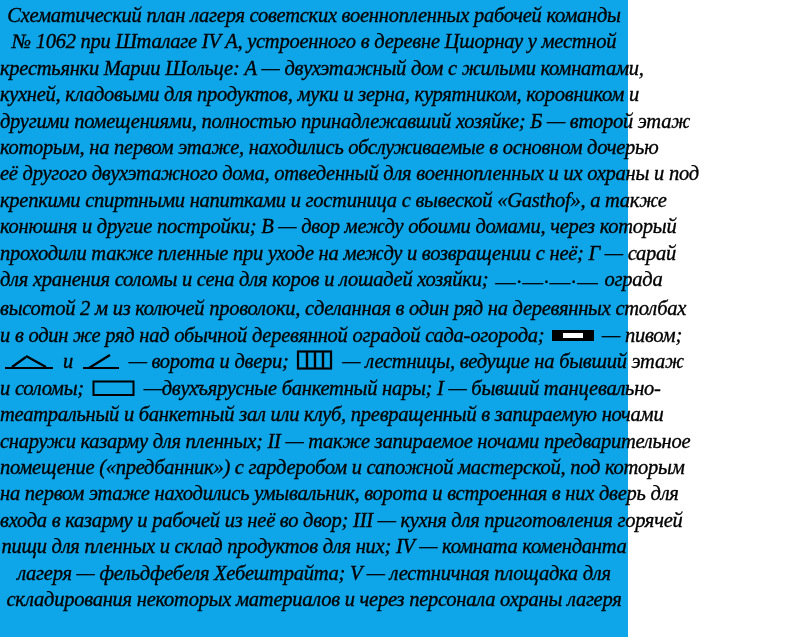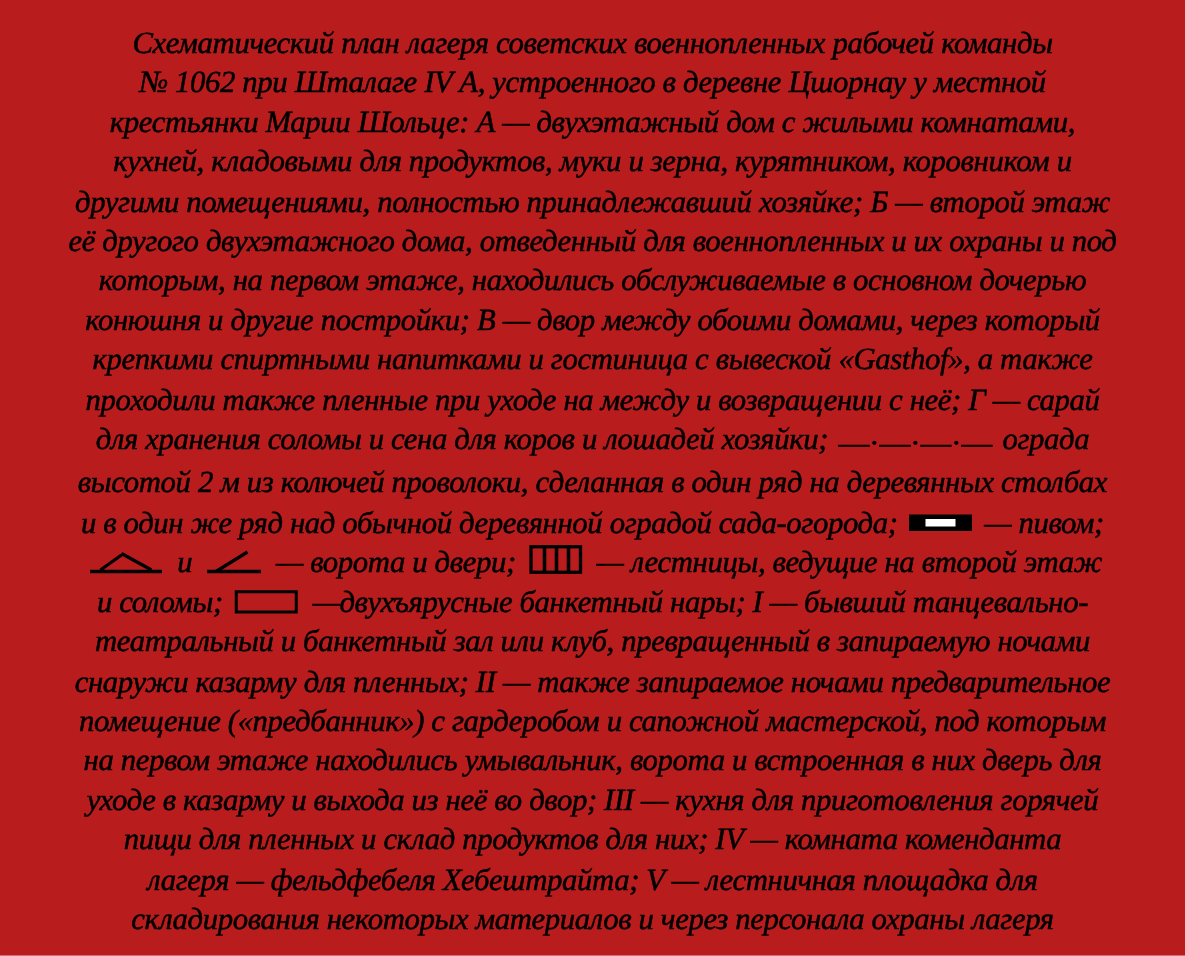--- a/index.html
+++ b/index.html
@@ -6,25 +6,25 @@
     margin: 0;
     padding: 0;
     background: #ffffff;
   }
   body {
     width: 790px;
     height: 637px;
     overflow: hidden;
   }
   .page {
-    width: 790px;
+    width: 628px;
     height: 637px;
     box-sizing: border-box;
-    padding-top: 16px;
-    background: #b91c1c;
+    padding-top: 2px;
+    background: #0ea5e9;
     color: #000000;
     font-family: "Liberation Serif", "DejaVu Serif", serif;
     font-style: italic;
     font-size: 20.5px;
     line-height: 26.4px;
     -webkit-text-stroke: 0.35px #000;
   }
   .line {
     text-align: center;
     white-space: nowrap;
@@ -63,46 +63,46 @@
 </head>
 <body>
 
 <div class="page">
   <div id="caption">
       <div class="line"><span>Схематический план лагеря советских военнопленных рабочей команды</span></div>
       <div class="line"><span>№ 1062 при Шталаге IV А, устроенного в деревне Цшорнау у местной</span></div>
       <div class="line"><span>крестьянки Марии Шольце: А — двухэтажный дом с жилыми комнатами,</span></div>
       <div class="line"><span>кухней, кладовыми для продуктов, муки и зерна, курятником, коровником и</span></div>
       <div class="line"><span>другими помещениями, полностью принадлежавший хозяйке; Б  — второй этаж</span></div>
+      <div class="line"><span>которым, на первом этаже, находились обслуживаемые в основном дочерью</span></div>
       <div class="line"><span>её другого двухэтажного дома, отведенный для военнопленных и их охраны и под</span></div>
-      <div class="line"><span>которым, на первом этаже, находились обслуживаемые в основном дочерью</span></div>
+      <div class="line"><span>крепкими спиртными напитками и гостиница с вывеской «Gasthof», а также</span></div>
       <div class="line"><span>конюшня и другие постройки; В — двор между обоими домами, через который</span></div>
-      <div class="line"><span>крепкими спиртными напитками и гостиница с вывеской «Gasthof», а также</span></div>
       <div class="line"><span>проходили также пленные при уходе на между и возвращении с неё; Г — сарай</span></div>
       <div class="line"><span>для хранения соломы и сена для коров и лошадей хозяйки; </span><span class="sym sym-fence">—·—·—·—</span><span> ограда</span></div>
       <div class="line"><span>высотой 2 м из колючей проволоки, сделанная в один ряд на деревянных столбах</span></div>
       <div class="line"><span>и в один же ряд над обычной деревянной оградой сада-огорода; </span><span class="sym sym-window"><span class="win-in"></span></span><span> — пивом;</span></div>
       <div class="line"><span class="sym"><svg width="52" height="22" viewBox="0 0 52 22">
             <line x1="2" y1="19" x2="50" y2="19" stroke="#000" stroke-width="2.2"></line>
             <line x1="9" y1="18" x2="23" y2="8" stroke="#000" stroke-width="2.2"></line>
             <line x1="23" y1="7" x2="43" y2="18" stroke="#000" stroke-width="2.2"></line>
           </svg></span><span> и </span><span class="sym"><svg width="40" height="22" viewBox="0 0 40 22">
             <line x1="2" y1="19" x2="38" y2="19" stroke="#000" stroke-width="2.2"></line>
             <line x1="8" y1="19" x2="29" y2="6" stroke="#000" stroke-width="2.2"></line>
           </svg></span><span> — ворота и двери; </span><span class="sym"><svg width="38" height="22" viewBox="0 0 38 22">
             <rect x="2" y="2.5" width="33" height="17" fill="none" stroke="#000" stroke-width="2.2"></rect>
             <line x1="11" y1="2.5" x2="11" y2="19.5" stroke="#000" stroke-width="2.4"></line>
             <line x1="19" y1="2.5" x2="19" y2="19.5" stroke="#000" stroke-width="2.4"></line>
             <line x1="27" y1="2.5" x2="27" y2="19.5" stroke="#000" stroke-width="2.4"></line>
-          </svg></span><span> — лестницы, ведущие на второй этаж</span></div>
+          </svg></span><span> — лестницы, ведущие на бывший этаж</span></div>
       <div class="line"><span>и соломы; </span><span class="sym"><svg width="44" height="19" viewBox="0 0 44 19">
             <rect x="1.5" y="2.5" width="40" height="13.5" fill="none" stroke="#000" stroke-width="2"></rect>
           </svg></span><span> —двухъярусные банкетный нары; I — бывший танцевально-</span></div>
       <div class="line"><span>театральный и банкетный зал или клуб, превращенный в запираемую ночами</span></div>
       <div class="line"><span>снаружи казарму для пленных; II — также запираемое ночами предварительное</span></div>
       <div class="line"><span>помещение («предбанник») с гардеробом и сапожной мастерской, под которым</span></div>
       <div class="line"><span>на первом этаже находились умывальник, ворота и встроенная в них дверь для</span></div>
-      <div class="line"><span>уходе в казарму и выхода из неё во двор; III — кухня для приготовления горячей</span></div>
+      <div class="line"><span>входа в казарму и рабочей из неё во двор; III — кухня для приготовления горячей</span></div>
       <div class="line"><span>пищи для пленных и склад продуктов для них; IV — комната коменданта</span></div>
       <div class="line"><span>лагеря — фельдфебеля Хебештрайта; V — лестничная площадка для</span></div>
       <div class="line"><span>складирования некоторых материалов и через персонала охраны лагеря</span></div>
     </div>
 </div>
 
 </body></html>

